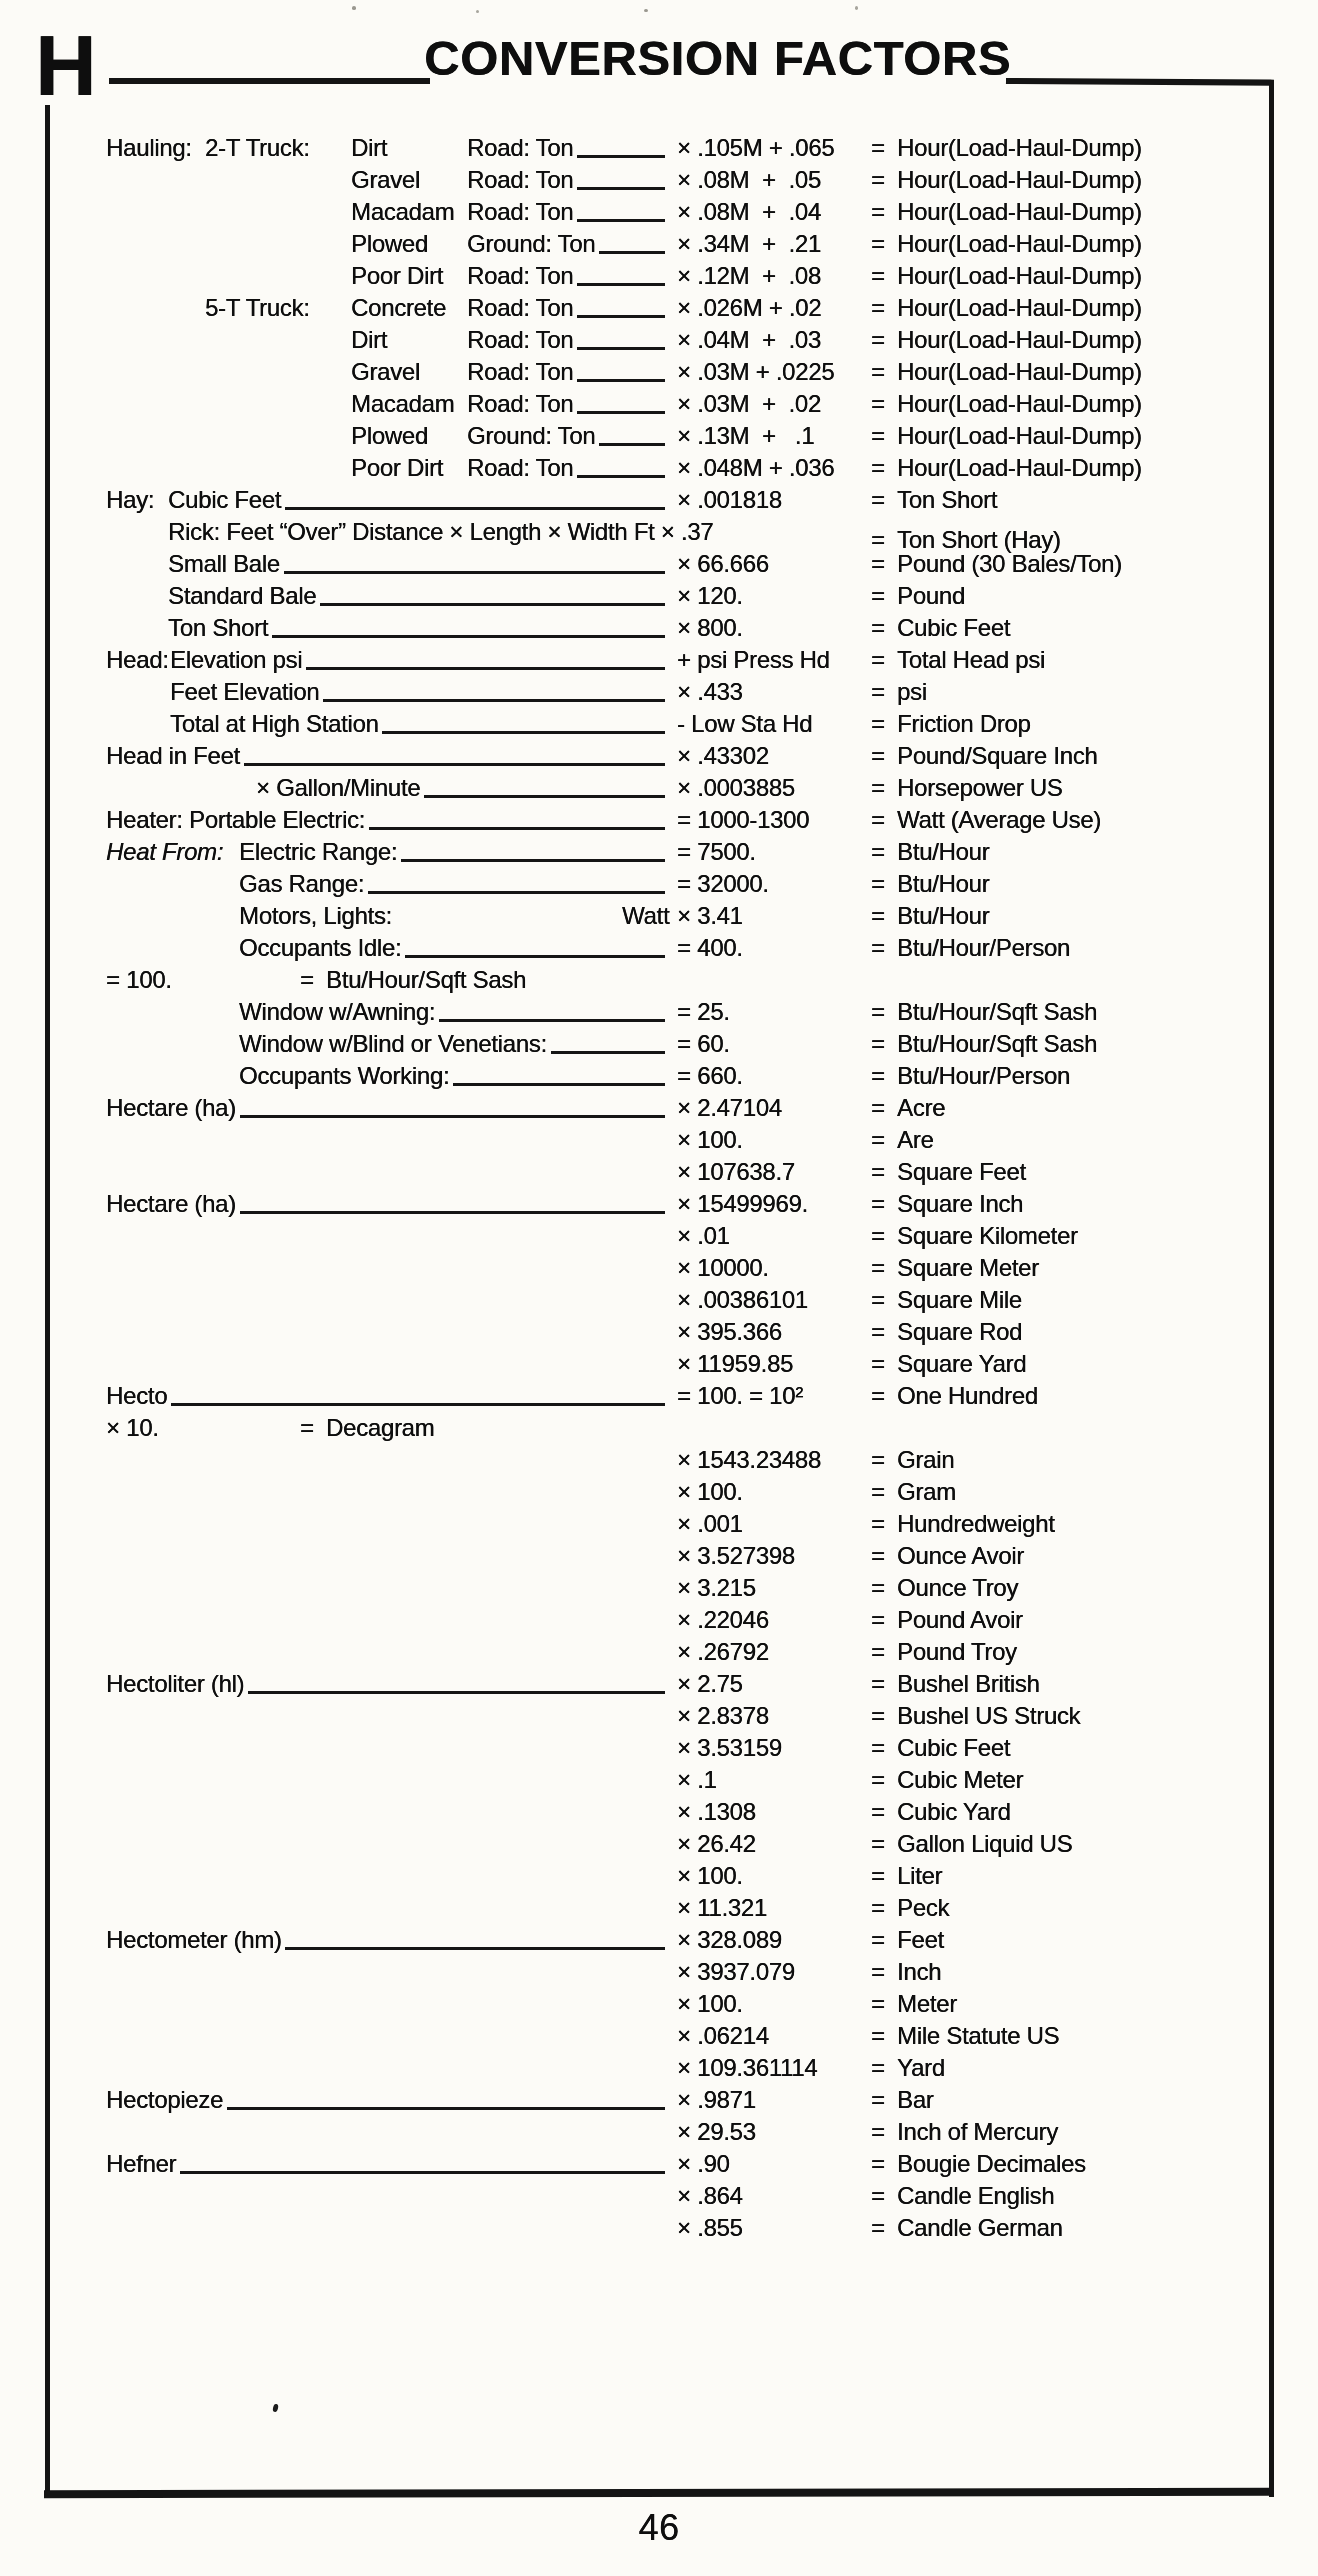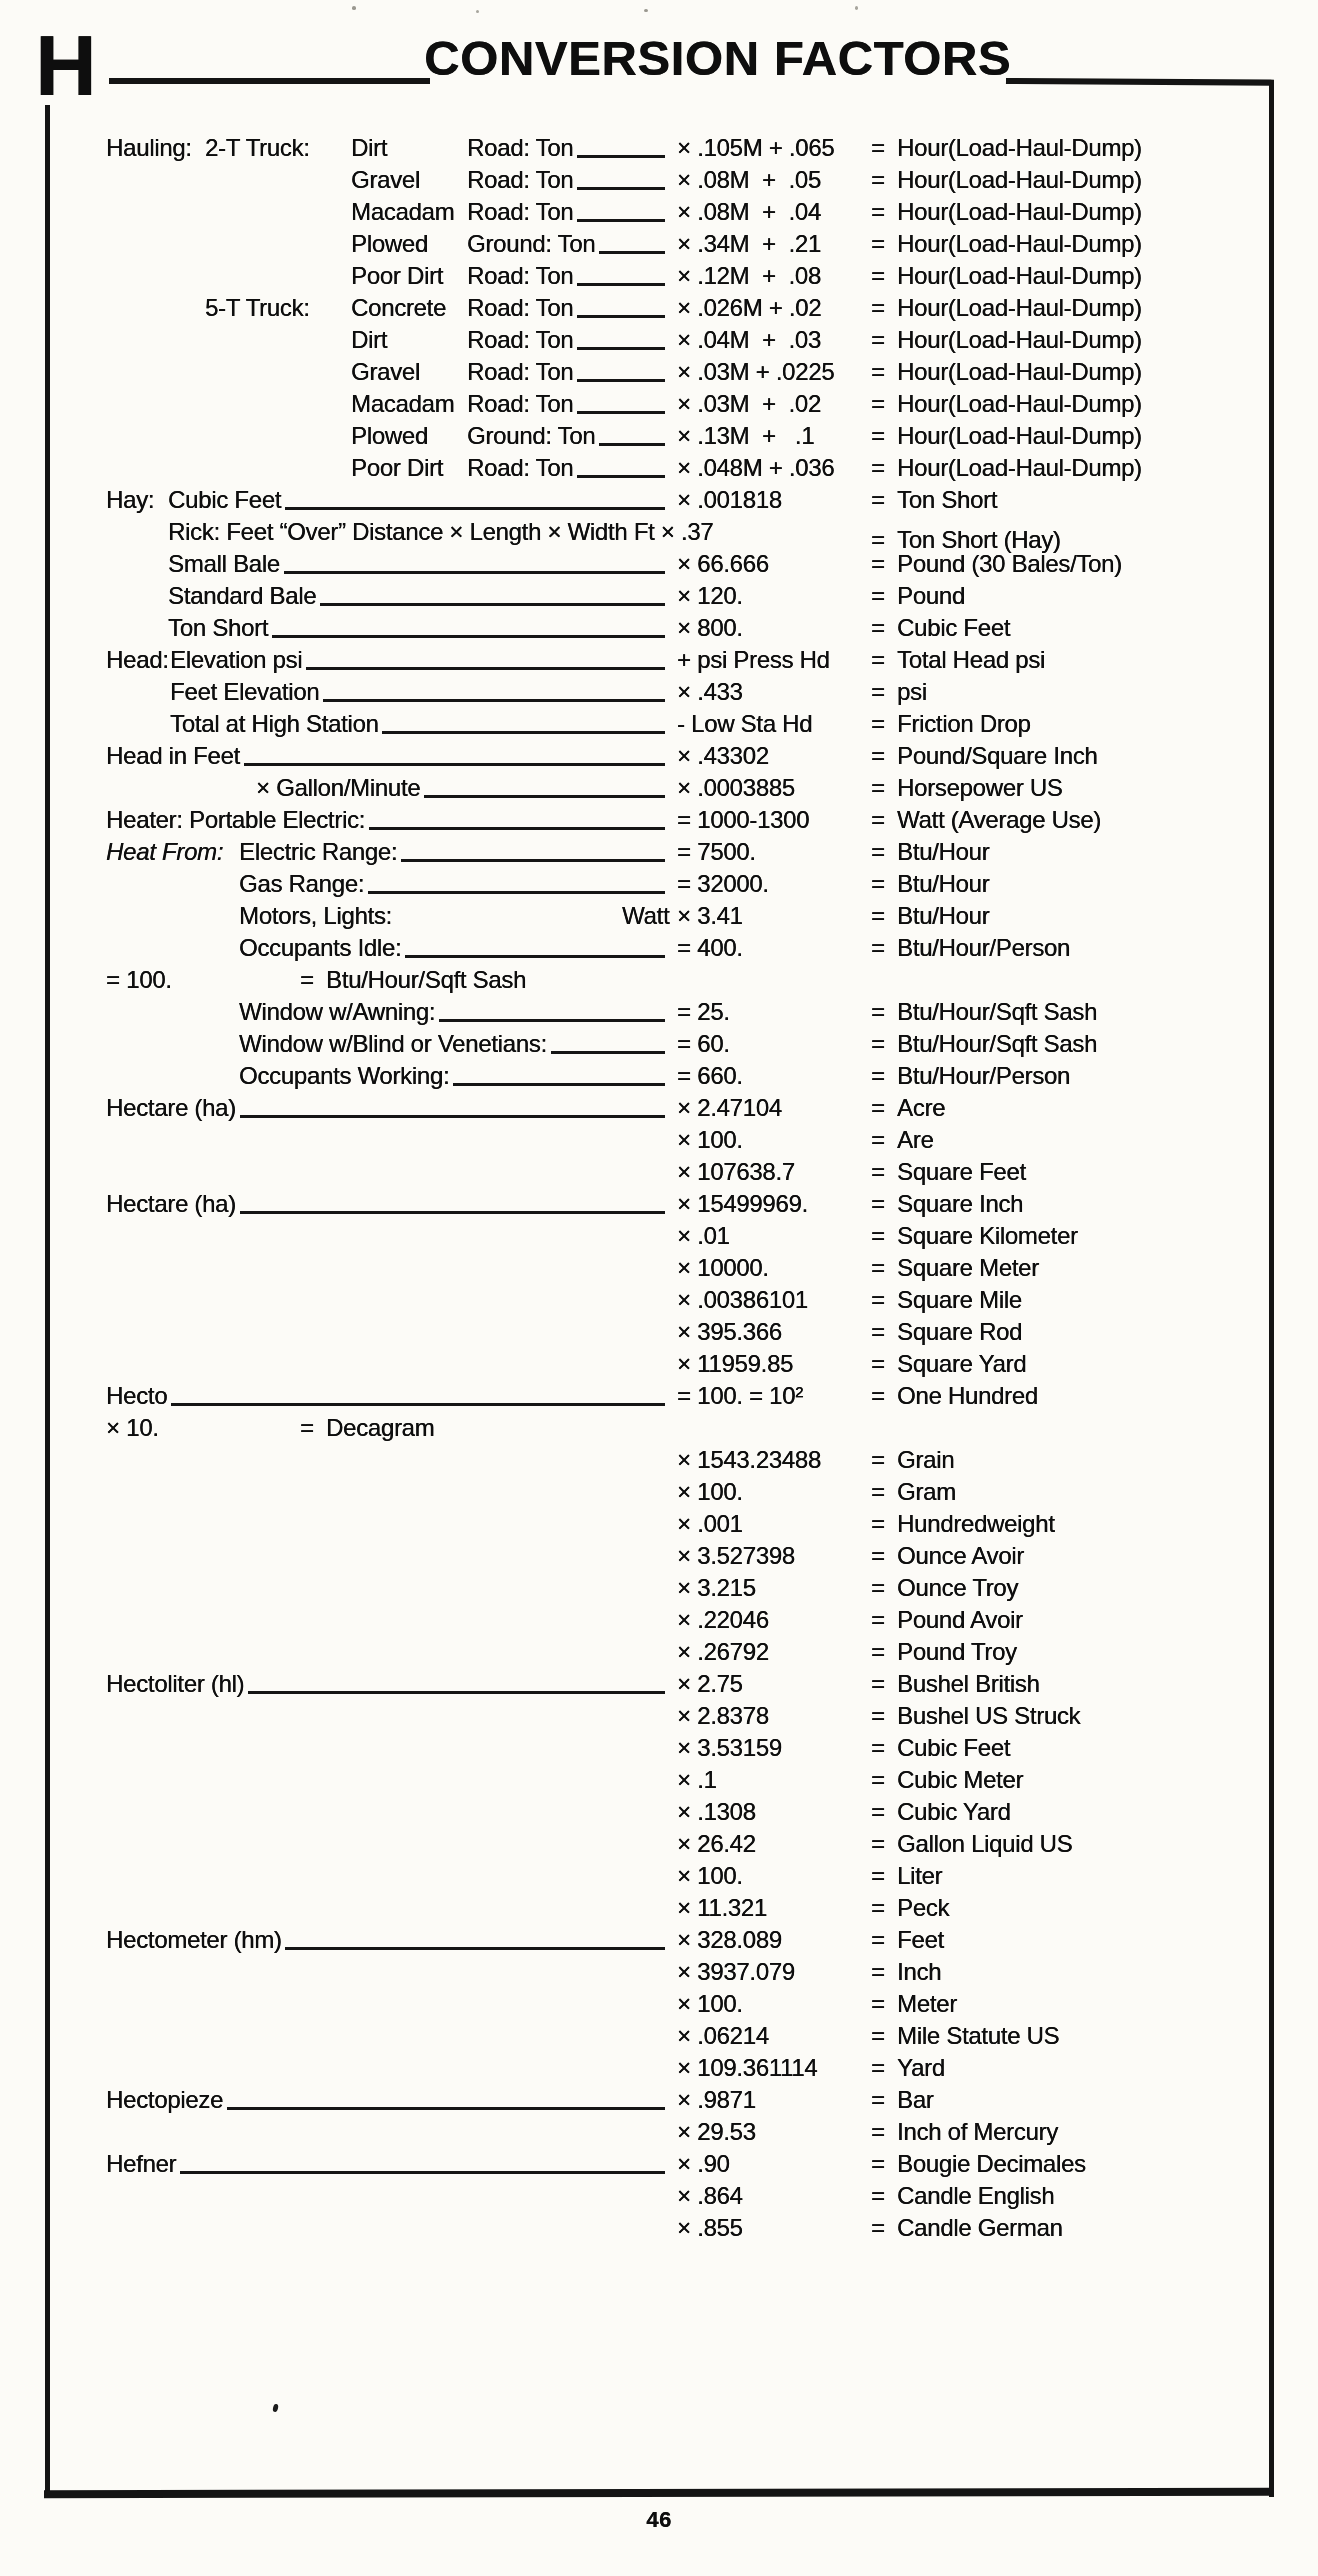--- a/index.html
+++ b/index.html
@@ -36,21 +36,21 @@
     flex:1 1 13px;min-width:13px;align-self:flex-end;height:0;
     border-bottom:3.9px solid #151515;margin:0 11.6px 5.8px 3.9px;
   }
   .sp{flex:1 1 auto;}
   .suffix{flex:0 0 auto;margin-right:7.7px;}
   .factor{flex:0 0 194px;}
   .eq{flex:0 0 26px;}
   .result{flex:1 1 auto;min-width:0;}
   .page-num{
     position:absolute;left:0;top:2507px;width:100%;text-align:center;
-    font-size:22px;font-weight:700;letter-spacing:0.6px;text-shadow:0.3px 0 0 currentColor;
+    font-size:36px;font-weight:400;letter-spacing:0.6px;text-shadow:0.3px 0 0 currentColor;
   }
   .speck{position:absolute;background:#1c1c1c;border-radius:50%;}
   .speck.s1{left:273px;top:2404px;width:5.1px;height:8.3px;transform:rotate(14deg);}
   .speck.f1{left:352px;top:6.4px;width:3.9px;height:3.2px;background:#9a9890;}
   .speck.f2{left:476px;top:10.3px;width:3.2px;height:3.2px;background:#a7a59d;}
   .speck.f3{left:644px;top:9px;width:3.9px;height:3.2px;background:#9a9890;}
   .speck.f4{left:855px;top:6.4px;width:3.2px;height:3.9px;background:#a7a59d;}
 </style>
 </head>
 <body>

